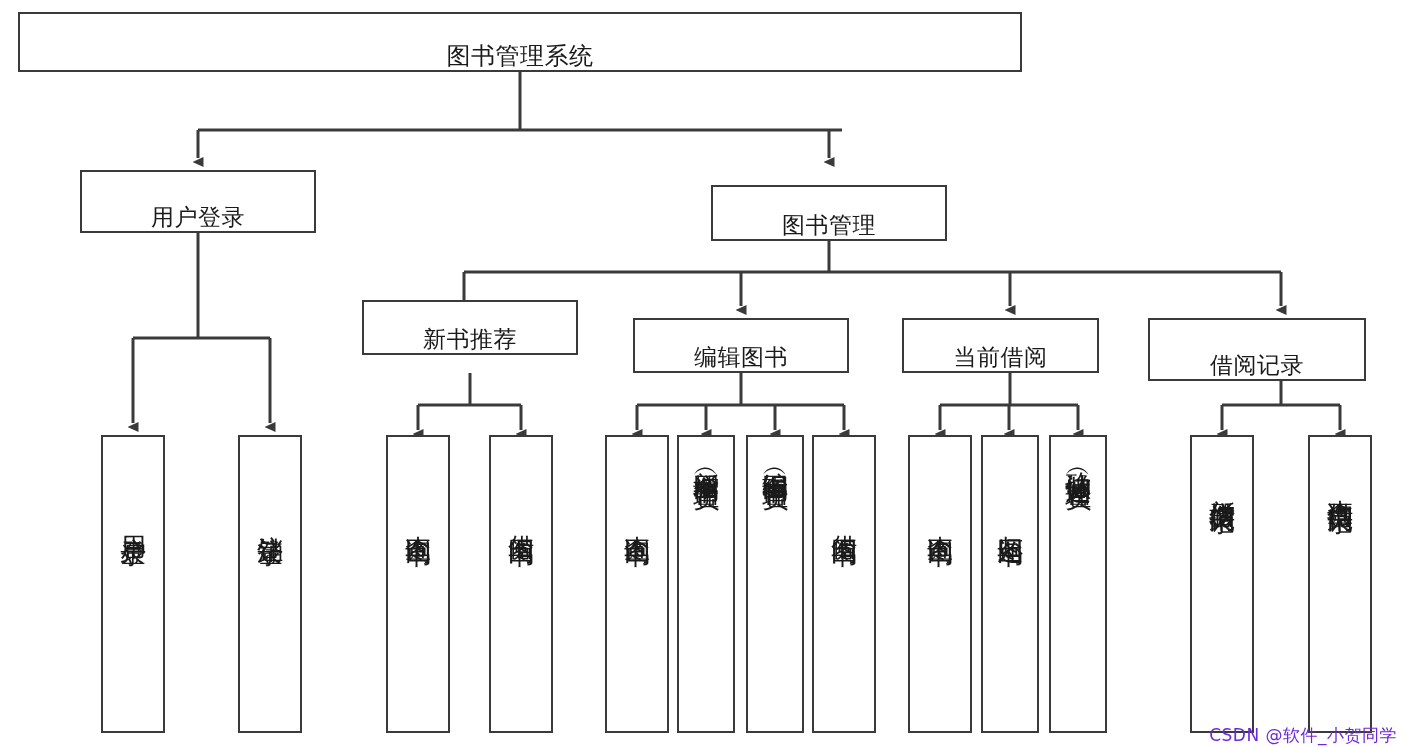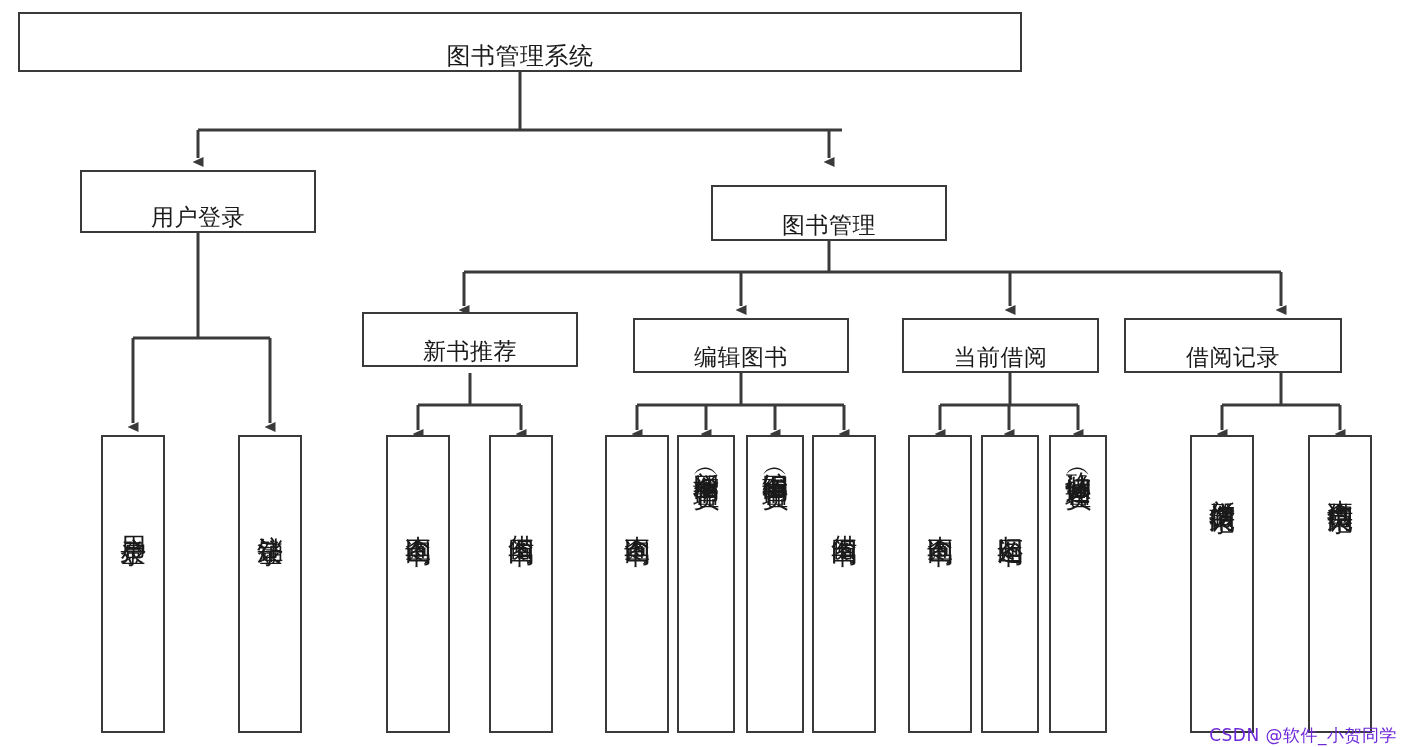--- a/index.html
+++ b/index.html
@@ -148,30 +148,30 @@
     <span class="label">图书管理系统</span>
   </div>
 
   <div class="node horiz" style="left:80px; top:170px; width:236px; height:63px;">
     <span class="label">用户登录</span>
   </div>
   <div class="node horiz" style="left:711px; top:170px; width:236px; height:56px;margin-top:15px;">
     <span class="label">图书管理</span>
   </div>
 
-  <div class="node horiz" style="left:362px; top:312px; width:216px; height:55px;">
+  <div class="node horiz" style="left:362px; top:300px; width:216px; height:55px;">
     <span class="label">新书推荐</span>
   </div>
   <div class="node horiz" style="left:633px; top:318px; width:216px; height:55px;">
     <span class="label">编辑图书</span>
   </div>
   <div class="node horiz" style="left:902px; top:318px; width:197px; height:55px;">
     <span class="label">当前借阅</span>
   </div>
-  <div class="node horiz" style="left:1124px; top:318px; width:218px; height:55px;">
+  <div class="node horiz" style="left:1148px; top:318px; width:218px; height:63px;">
     <span class="label">借阅记录</span>
   </div>
 
   <div class="node vert mid" style="left:101px; top:435px; width:64px; height:298px;">
     <span class="label">用户登录</span>
   </div>
   <div class="node vert mid" style="left:238px; top:435px; width:64px; height:298px;">
     <span class="label">注销登录</span>
   </div>
 

